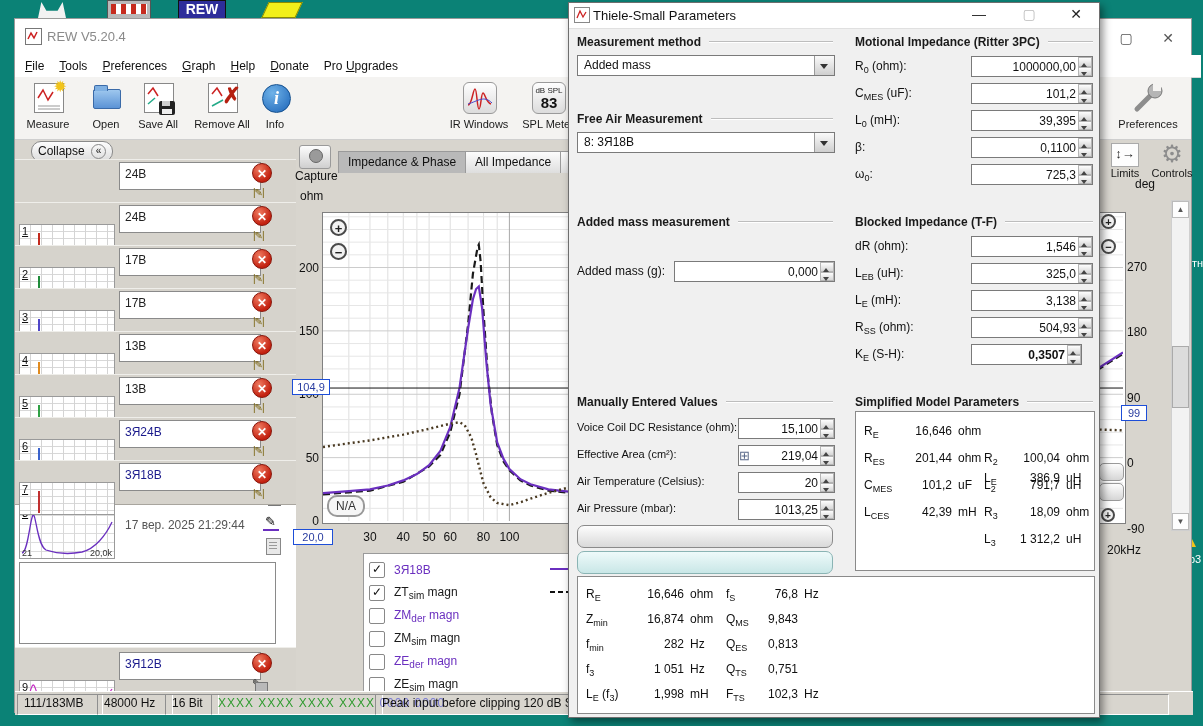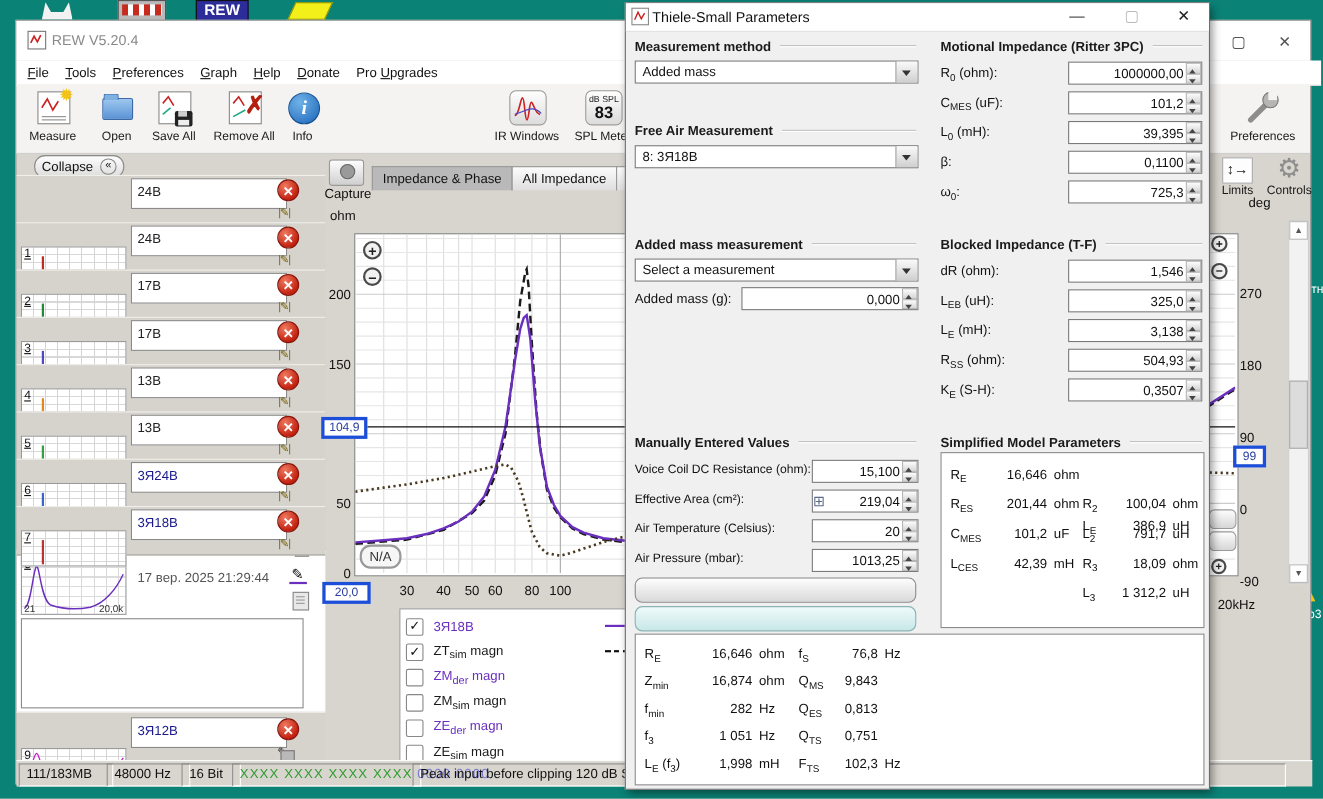--- a/index.html
+++ b/index.html
@@ -88,21 +88,21 @@
   
   .tab{display:inline-block;height:15px;padding:3px 9px;font-size:12px;color:#111;
        border:1px solid #9a9a9a;border-bottom:none;background:linear-gradient(#fcfcfc,#dedede);
        margin-right:-1px;white-space:nowrap;}
   .tab.sel{background:#b9b9b9;}
   #plot-frame{left:307px;top:193px;width:802px;height:310px;background:#fff;border:1px solid #808080;}
   .zoomc{position:absolute;width:17px;height:17px;border-radius:50%;background:#f2f2f2;
          border:2px solid #4a4a4a;color:#222;text-align:center;font-size:13px;font-weight:bold;
          line-height:16px;box-sizing:border-box;}
   .axlab{position:absolute;font-size:12px;color:#111;}
-  .cursorbox{position:absolute;background:#fff;border:3px solid #1d4ed8;color:#2a3da0;
+  .cursorbox{position:absolute;background:#fff;border:1px solid #1d4ed8;color:#2a3da0;
              font-size:11px;text-align:center;padding:1px 2px;z-index:4;}
   #na-badge{left:312px;top:476px;width:34px;height:18px;border:2px solid #999;border-radius:10px;
             background:#f6f6f6;color:#333;font-size:12px;text-align:center;line-height:18px;z-index:4;}
   
   #legend{left:348px;top:534px;width:206px;height:138px;background:#fff;border:1px solid #9a9a9a;}
   .lrow{position:absolute;left:5px;height:20px;display:flex;align-items:center;gap:9px;font-size:12px;}
   .cb{width:14px;height:14px;background:#fff;border:1px solid #888;border-radius:2px;
       text-align:center;line-height:13px;font-size:12px;color:#111;}
   .legend-frag{position:absolute;height:2px;}
   
@@ -546,24 +546,20 @@
       <span class="dd-btn"></span>
   </div>
 
   <div class="sec" style="left:8px;top:109px;width:256px;text-align:center;">Free Air Measurement</div>
   <div class="dd" style="left:8px;top:129px;width:258px;">
     <span class="dd-val">8: 3Я18В</span>
       <span class="dd-btn"></span>
   </div>
 
   <div class="sec" style="left:8px;top:212px;width:256px;">Added mass measurement</div>
-  <div class="dd" style="left:8px;top:232px;width:258px;">
-    <span class="dd-val">Select a measurement</span>
-      <span class="dd-btn"></span>
-  </div>
   <div class="frow" style="left:8px;top:258px;width:256px;">
     <span class="flabel">Added mass (g):</span>
     <span class="spin" style="left:97px;width:161px;">
       <span class="spin-val">0,000</span>
       <span class="spin-ud">
           <i class="up"></i>
           <i class="dn"></i>
         </span>
     </span>
   </div>
@@ -659,21 +655,21 @@
         <span class="spin" style="left: 116px; width: 122px;">
           <span class="spin-val">504,93</span>
           <span class="spin-ud">
             <i class="up"></i>
             <i class="dn"></i>
           </span>
         </span>
       </div>
       <div class="frow" style="left: 286px; top: 341px; width: 240px;">
         <span class="flabel">K<sub>E</sub> (S-H):</span>
-        <span class="spin" style="left: 116px; width: 122px;">
+        <span class="spin" style="left: 116px; width: 111px; font-weight: bold;">
           <span class="spin-val">0,3507</span>
           <span class="spin-ud">
             <i class="up"></i>
             <i class="dn"></i>
           </span>
         </span>
       </div>
     </div>
 
   <div class="sec" style="left:8px;top:392px;width:256px;">Manually Entered Values</div>

